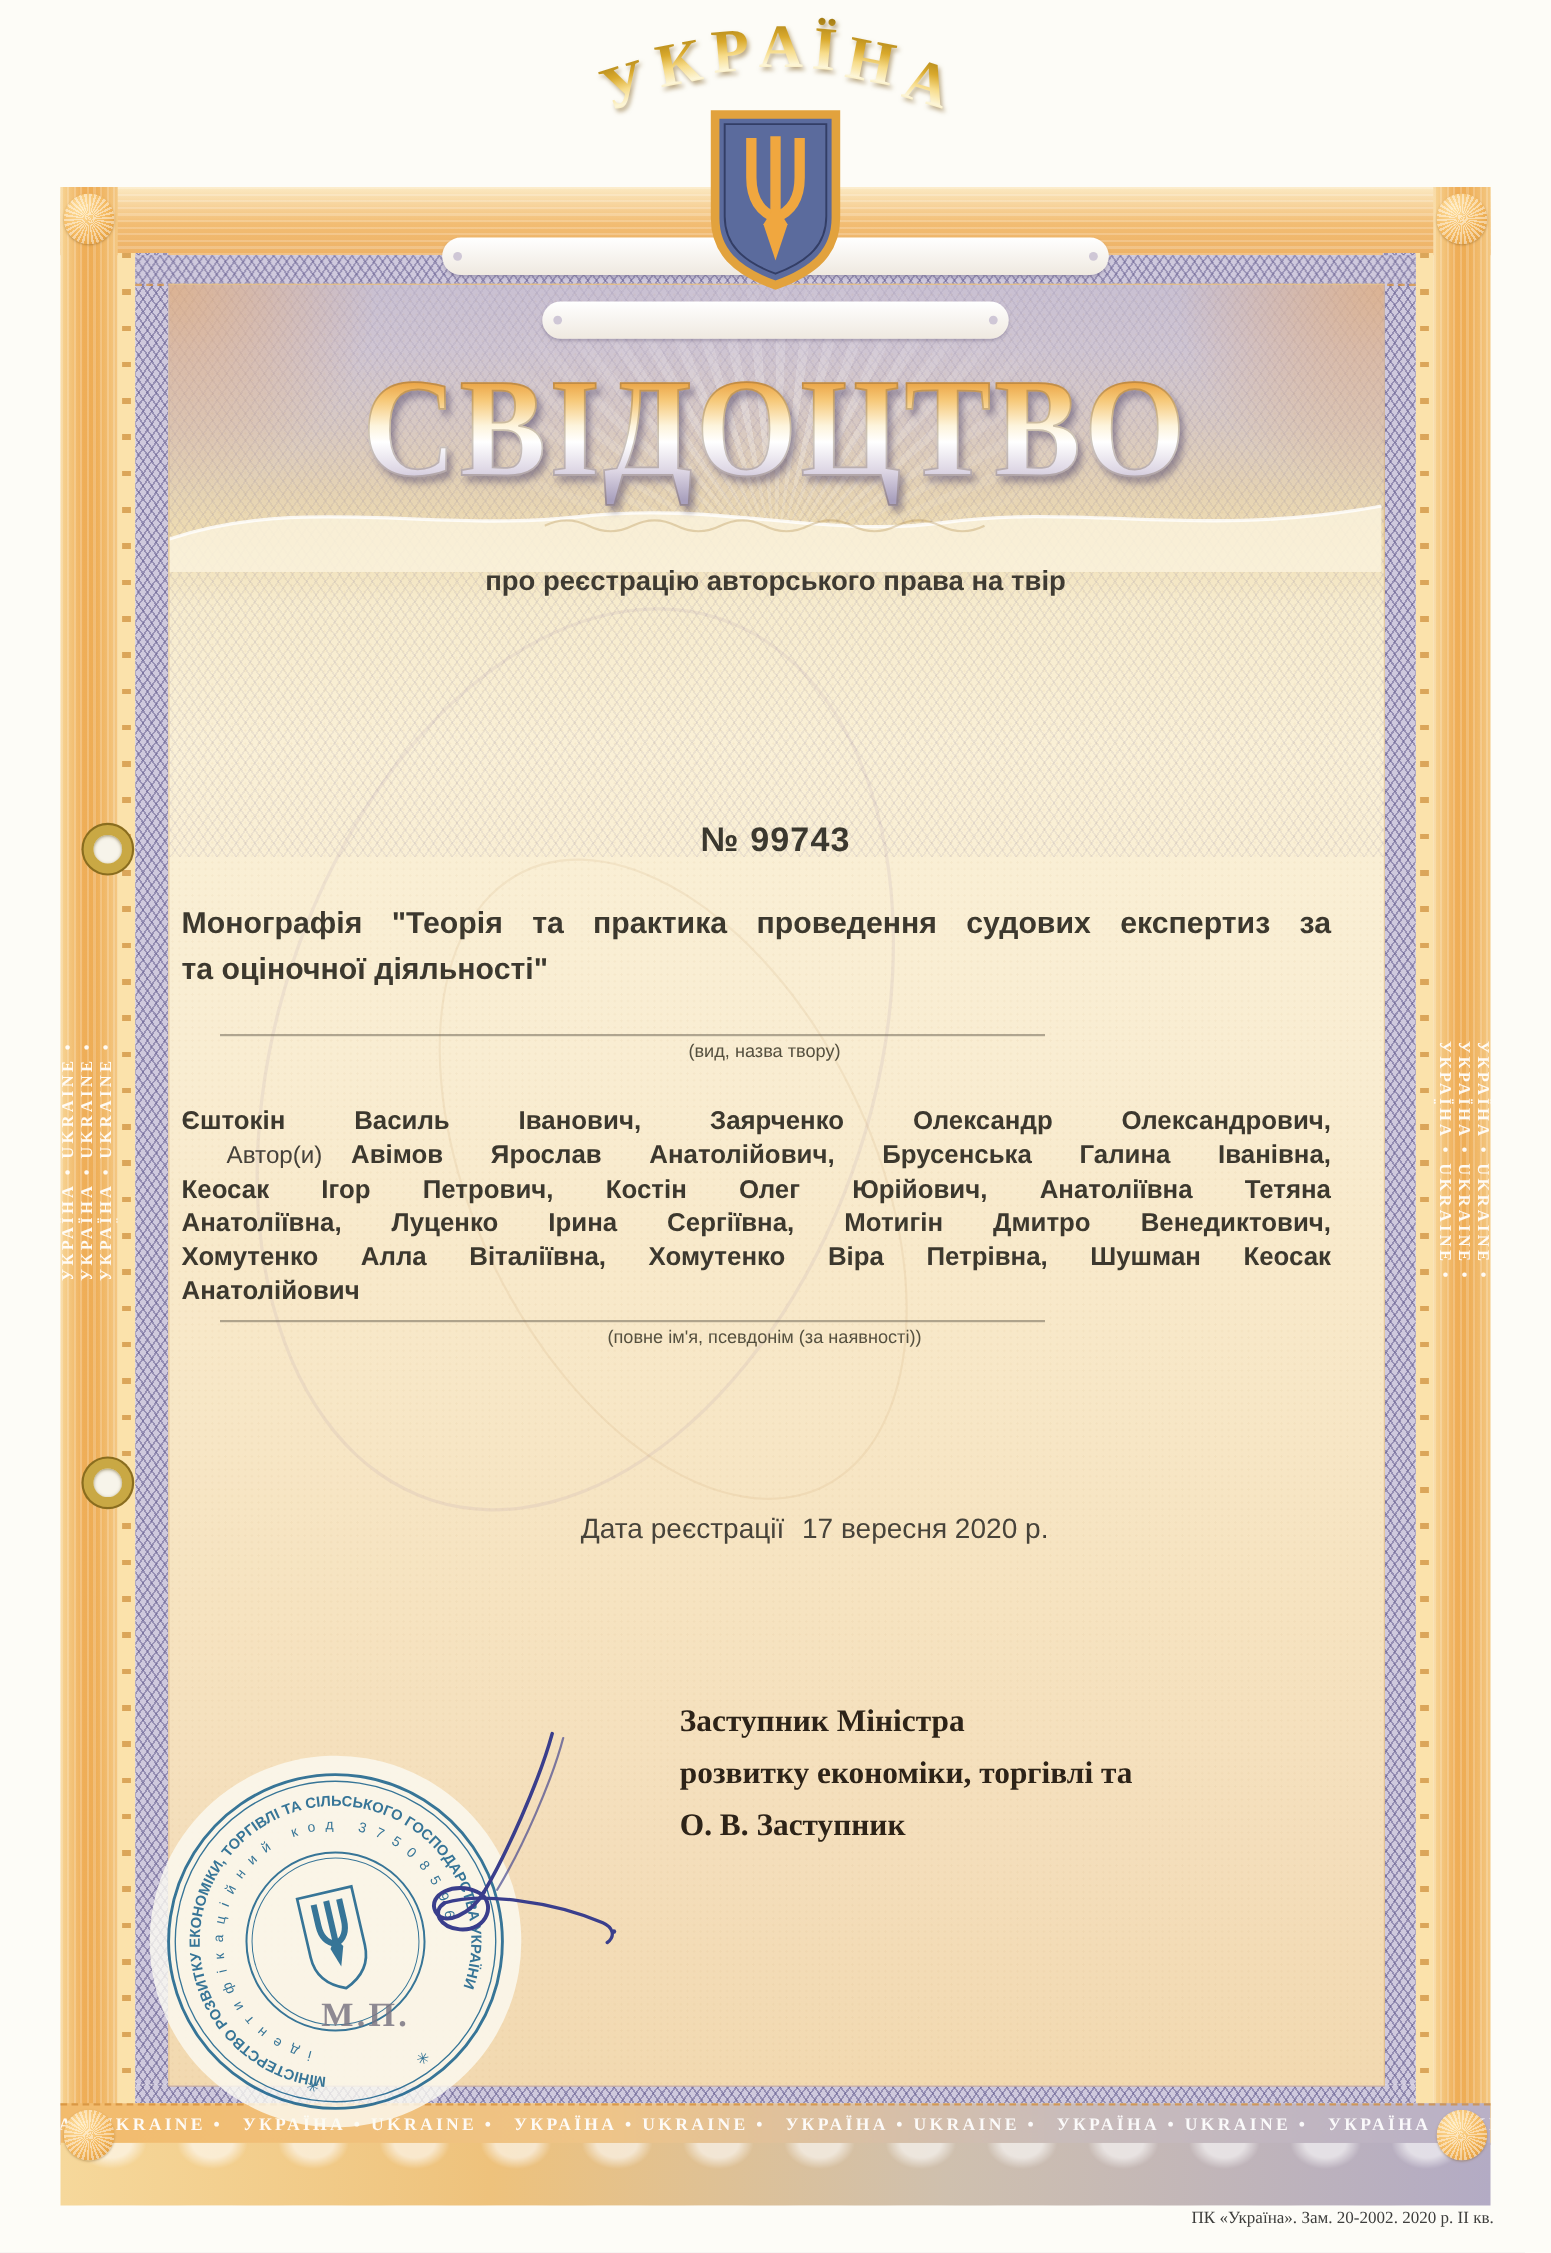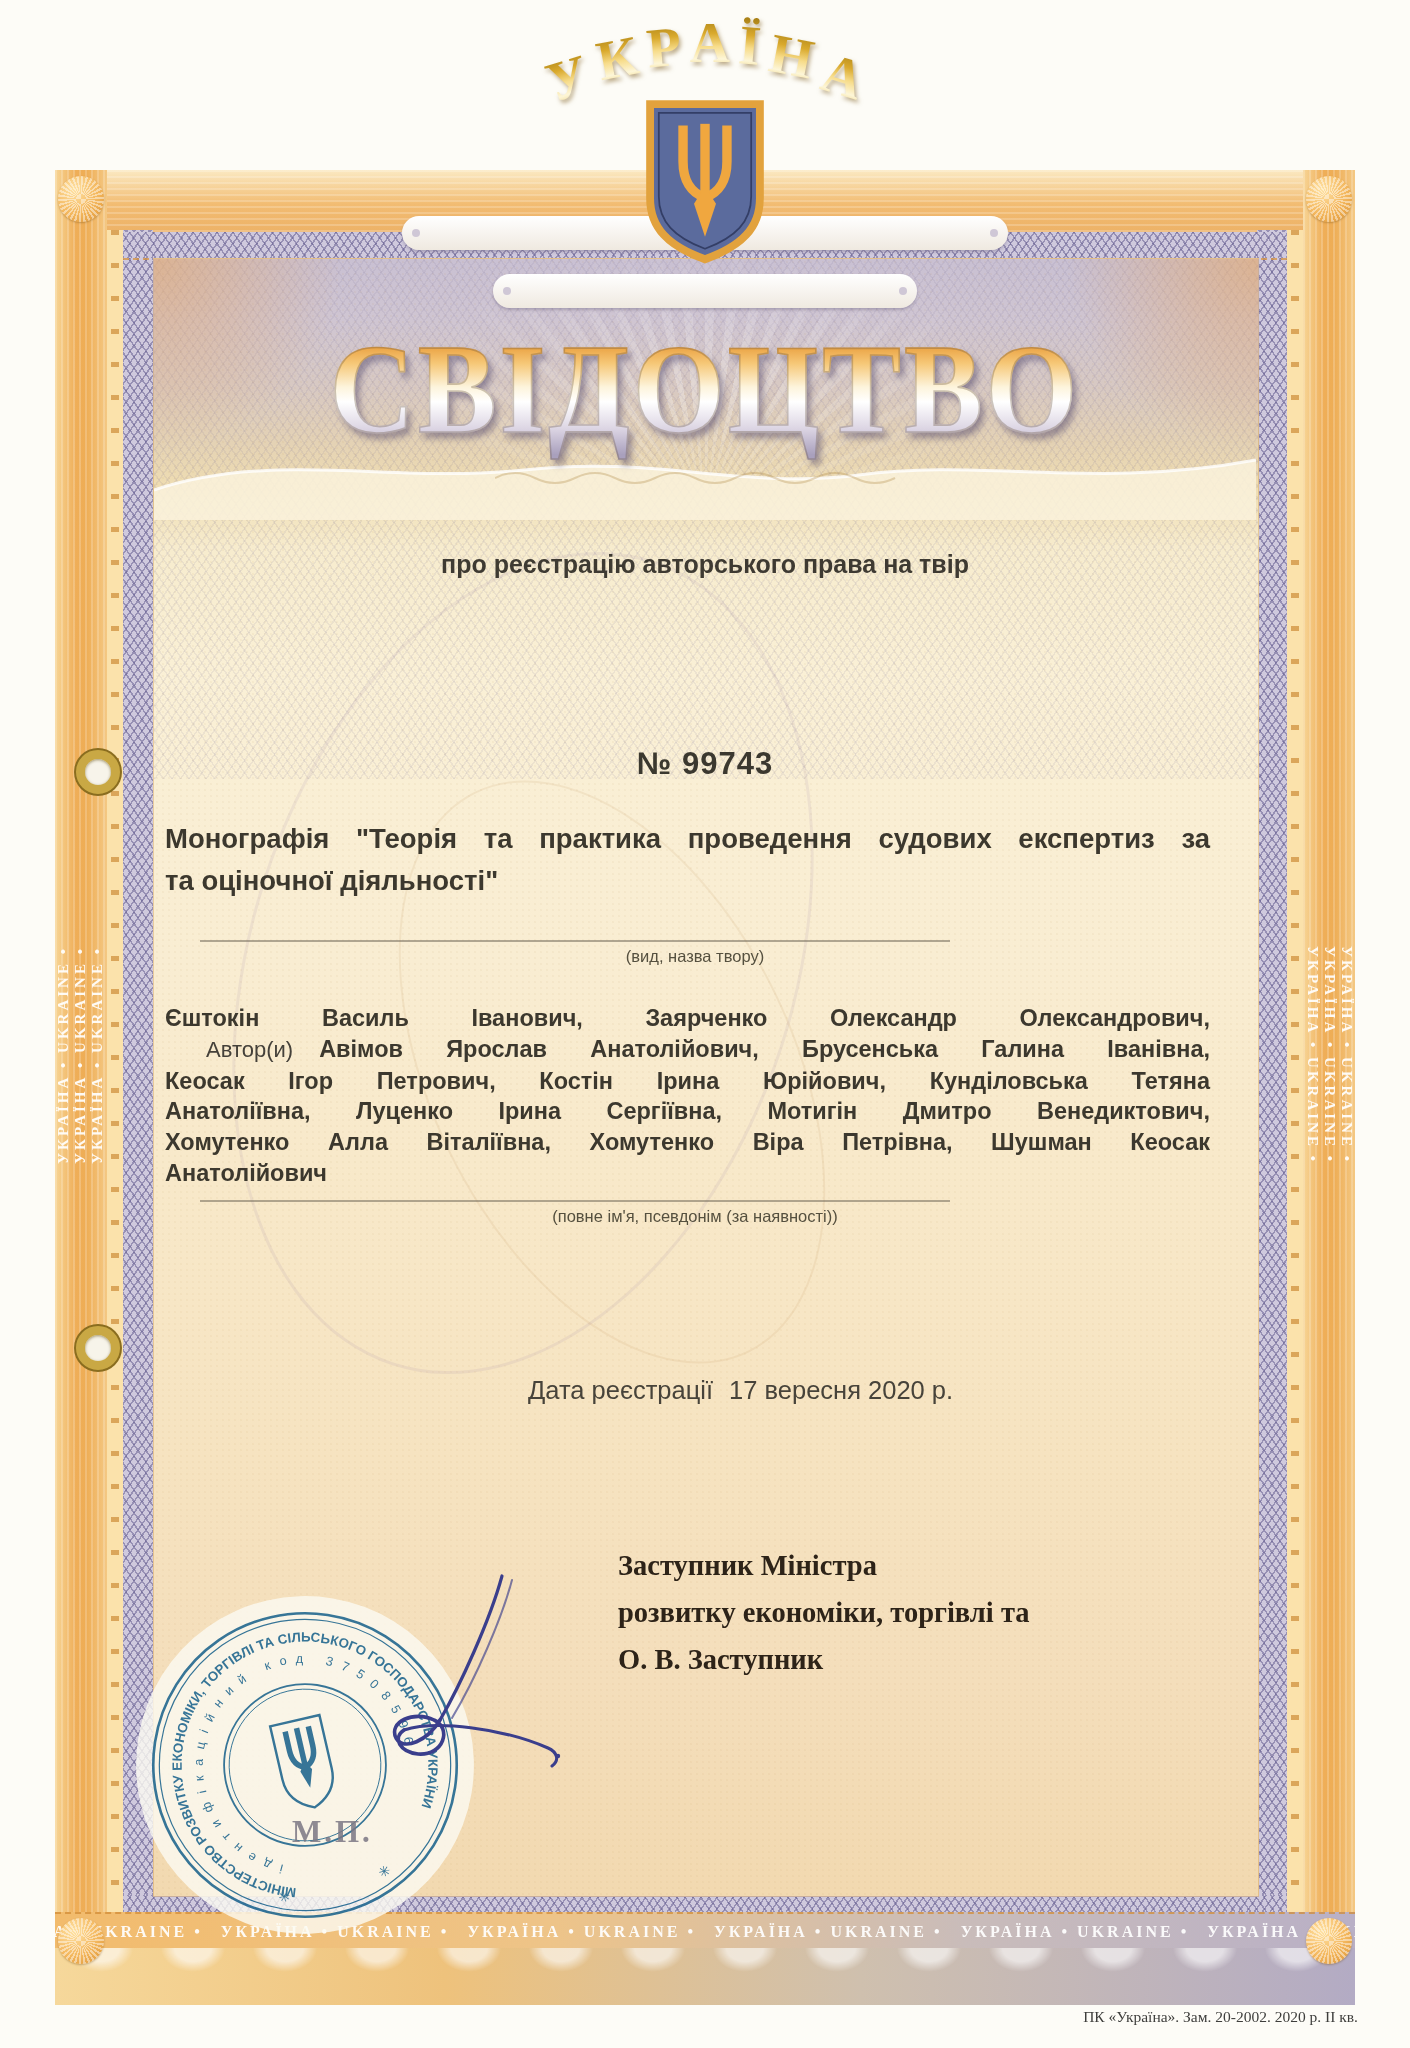--- a/index.html
+++ b/index.html
@@ -155,21 +155,21 @@
     white-space:nowrap;
     background:linear-gradient(180deg,#a96f1c 0%,#e89b38 18%,#f6c878 32%,#fdf4dc 48%,#ffffff 58%,#ddd6e4 76%,#a9a0bd 94%);
     -webkit-background-clip:text; background-clip:text; -webkit-text-fill-color:transparent;
     -webkit-text-stroke:1.5px rgba(105,85,60,.33);
     filter:drop-shadow(4px 5px 3px rgba(82,72,108,.5));
   }
   .squiggle{left:705px; top:468px; transform:translateX(-50%); opacity:.5;}
 
   .doc-subtitle{
     left:705px; top:514px; transform:translateX(-50%);
-    font-size:25px; font-weight:bold; color:#3e3a32; white-space:nowrap;margin-top:36px;
+    font-size:25px; font-weight:bold; color:#3e3a32; white-space:nowrap;
   }
   .cert-no{
     left:705px; top:746px; transform:translateX(-50%);
     font-size:31px; font-weight:bold; color:#3b382f; letter-spacing:1px;
   }
 
   
   .work-title{left:165px; top:818px; width:1045px; font-size:27.5px; font-weight:bold;
     color:#3c382e; line-height:42px;}
   .authors{left:165px; top:1003px; width:1045px; font-size:23.5px; font-weight:bold;
@@ -293,21 +293,21 @@
   <div class="abs work-title">
     <div class="just">Монографія "Теорія та практика проведення судових експертиз за</div>
     <div>та оціночної діяльності"</div>
   </div>
   <div class="abs rule rule1"></div>
   <div class="abs caption cap1">(вид, назва твору)</div>
 
   <div class="abs authors">
     <div class="just">Єштокін Василь Іванович, Заярченко Олександр Олександрович,</div>
     <div class="just"><span class="author-label">Автор(и)</span><span>Авімов Ярослав Анатолійович, Брусенська Галина Іванівна,</span></div>
-    <div class="just">Кеосак Ігор Петрович, Костін Ірина Юрійович, Кунділовська Тетяна</div>
+    <div class="just">Кеосак Ігор Петрович, Костін Олег Юрійович, Анатоліївна Тетяна</div>
     <div class="just">Анатоліївна, Луценко Ірина Сергіївна, Мотигін Дмитро Венедиктович,</div>
     <div class="just">Хомутенко Алла Віталіївна, Хомутенко Віра Петрівна, Шушман Кеосак</div>
     <div>Анатолійович</div>
   </div>
   <div class="abs rule rule2"></div>
   <div class="abs caption cap2">(повне ім'я, псевдонім (за наявності))</div>
 
   <div class="abs date-row">
     <span>Дата реєстрації</span>
     <span>17 вересня 2020 р.</span>

